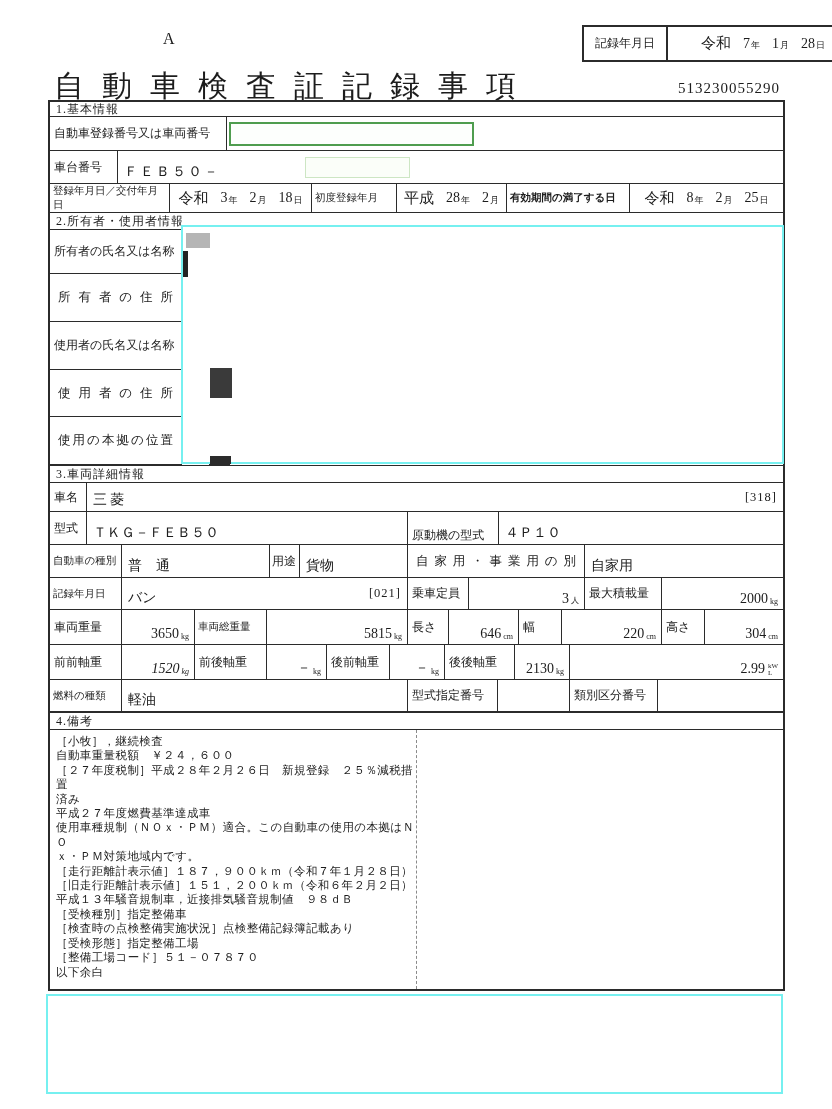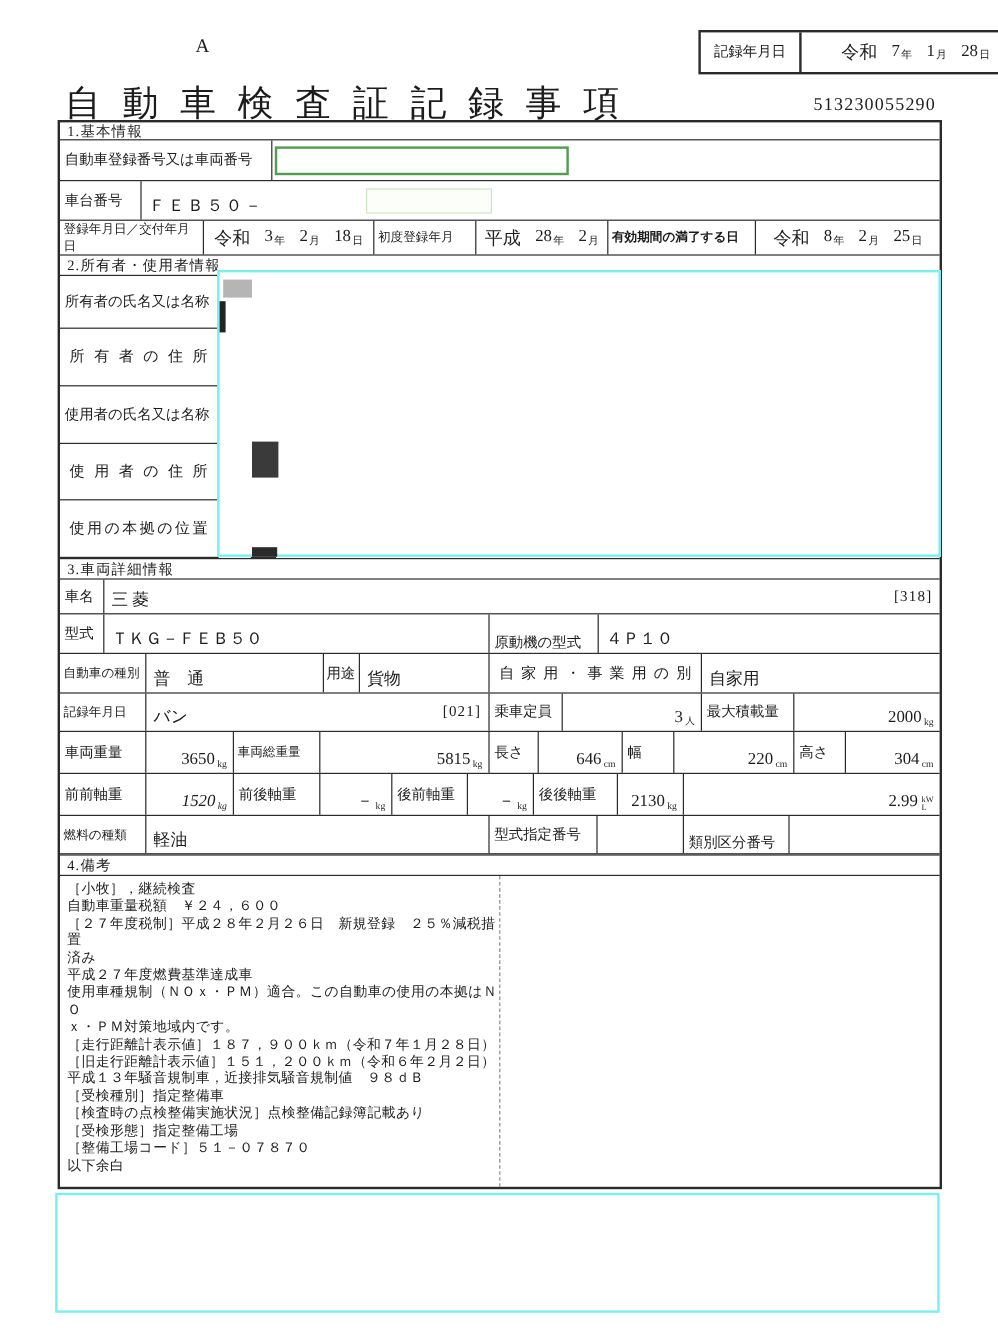--- a/index.html
+++ b/index.html
@@ -338,21 +338,21 @@
       </div>
       <div class="cell" style="width:286px;">
         <span class="val">軽油</span>
       </div>
       <div class="cell" style="width:90px;font-family:Liberation Serif, serif;">
         <span class="lab">型式指定番号</span>
       </div>
       <div class="cell" style="width:72px;">
         <span class="val"></span>
       </div>
-      <div class="cell" style="width:88px;align-items:flex-end;">
+      <div class="cell" style="width:88px;">
         <span class="lab">類別区分番号</span>
       </div>
       <div class="cell last" style="flex:1;">
         <span class="val"></span>
       </div>
     </div>
 
     <div class="sechead thick" style="height:18px;">4.備考</div>
 
     <div class="trow nob" style="height:259px;">

